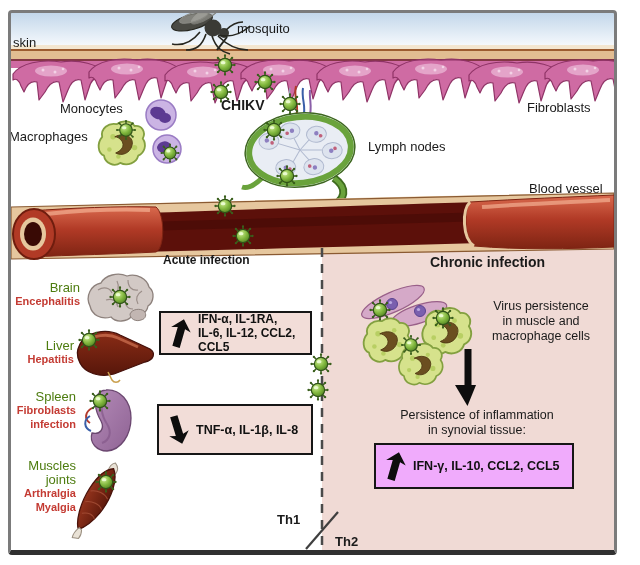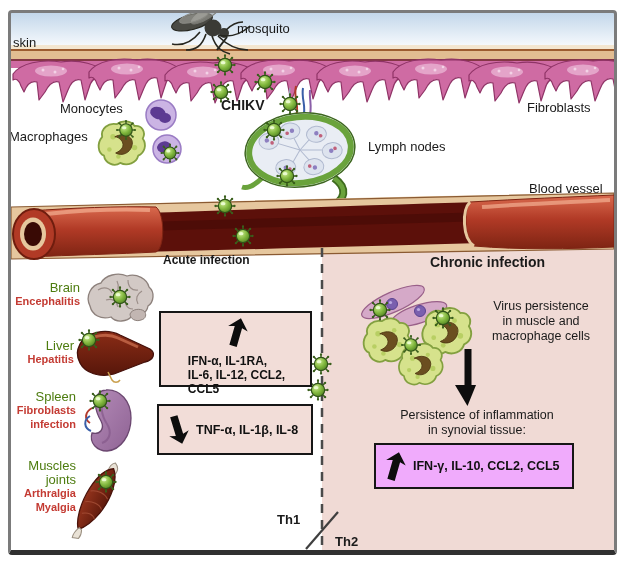--- a/index.html
+++ b/index.html
@@ -340,21 +340,21 @@
   </div>
   <div class="organ-lbl" style="left:4px;top:390px;width:72px;">
     <div class="nm">Spleen</div>
     <div class="cd">Fibroblasts infection</div>
   </div>
   <div class="organ-lbl" style="left:8px;top:459px;width:68px;">
     <div class="nm">Muscles joints</div>
     <div class="cd">Arthralgia Myalgia</div>
   </div>
 
-  <div class="cybox" style="left:159px;top:311px;width:153px;height:76px;flex-direction:column;">
+  <div class="cybox" style="left:159px;top:311px;width:153px;height:44px;">
     <svg class="arr up" width="22" height="30" viewBox="0 0 26 34">
       <polygon points="13,0 25,13 17.5,11 17.5,34 8.5,34 8.5,11 1,13" fill="#0d0d0d"></polygon>
     </svg>
     <div class="txt ml" style="font-size:12px;">IFN-α, IL-1RA,
 IL-6, IL-12, CCL2,
 CCL5</div>
   </div>
   <div class="cybox" style="left:157px;top:404px;width:156px;height:51px;">
     <svg class="arr down" width="22" height="30" viewBox="0 0 26 34">
       <polygon points="13,0 25,13 17.5,11 17.5,34 8.5,34 8.5,11 1,13" fill="#0d0d0d"></polygon>

